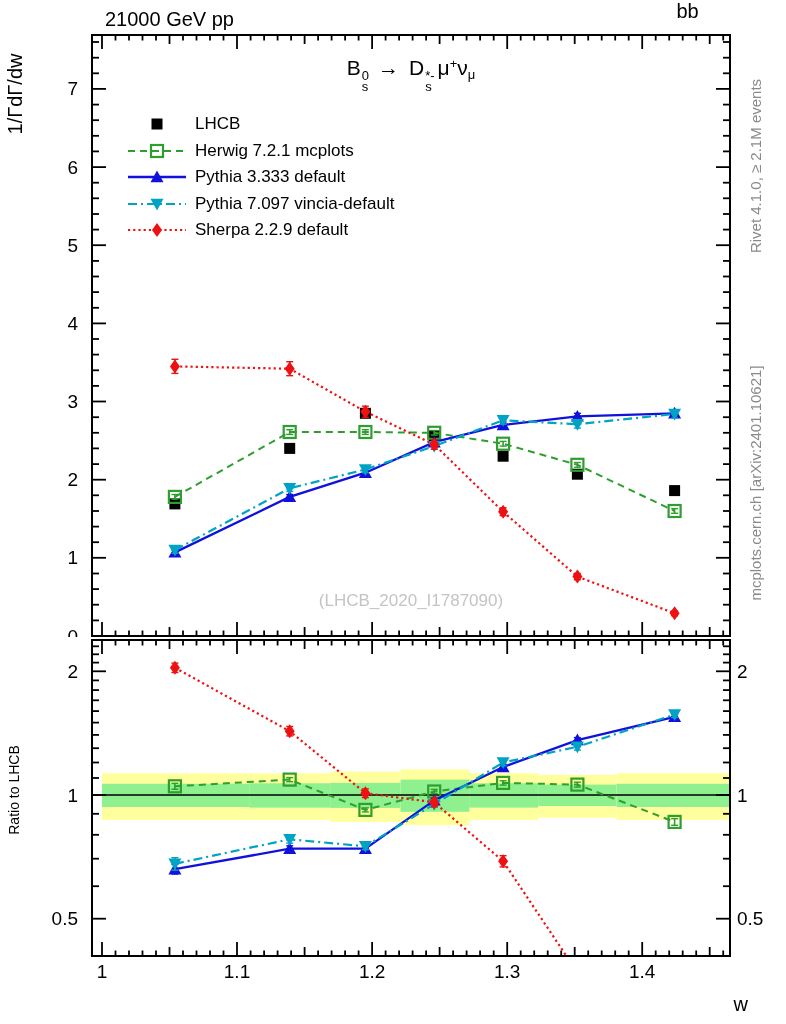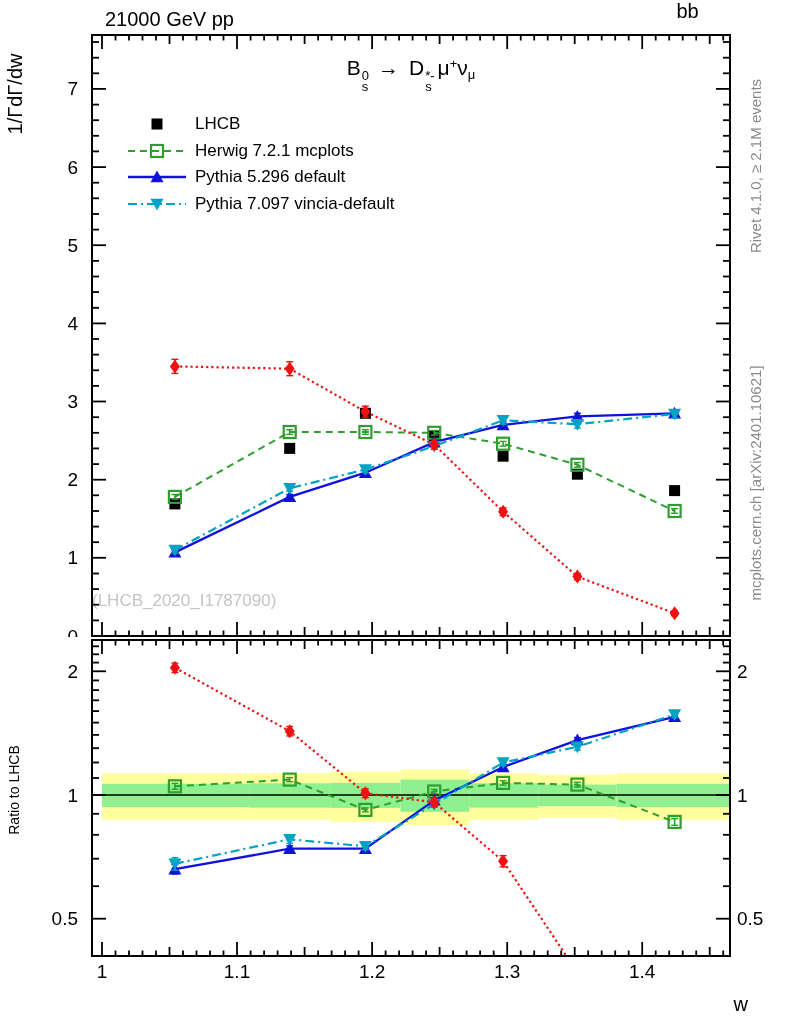--- a/index.html
+++ b/index.html
@@ -54,21 +54,21 @@
   <div class="abs vtext rtitle" style="left:-64px;top:780px;width:160px;height:20px;">
     <span>Ratio to LHCB</span>
   </div>
   <div class="abs vtext gray" style="left:627px;top:156px;width:260px;height:20px;">
     <span>Rivet 4.1.0, ≥ 2.1M events</span>
   </div>
   <div class="abs vtext gray" style="left:597px;top:473px;width:320px;height:20px;">
     <span>mcplots.cern.ch [arXiv:2401.10621]</span>
   </div>
 
-  <div class="abs wm" style="left:92px;top:591px;width:638px;">
+  <div class="abs wm" style="left:92px;top:591px;width:638px;text-align:center;">
     <span>(LHCB_2020_I1787090)</span>
   </div>
 
   <div class="abs xtitle" style="left:600px;top:993px;width:148px;text-align:right;">
     <span>w</span>
   </div>
 
   <svg id="plot" class="abs" style="left:0;top:0;" width="786" height="1024">
       <defs>
  <clipPath id="mclip">
@@ -728,23 +728,30 @@
           <line x1="1" x2="59" y1="9" y2="9" stroke="#2e9e2e" stroke-width="2" stroke-dasharray="7,5"></line>
           <rect x="24" y="3" width="12" height="12" fill="none" stroke="#2e9e2e" stroke-width="2.2"></rect>
         </svg>
         <span class="llabel">Herwig 7.2.1 mcplots</span>
       </div>
       <div class="lrow">
         <svg class="lsample" width="60" height="18">
           <line x1="1" x2="59" y1="9" y2="9" stroke="#1111dd" stroke-width="2.3"></line>
           <path d="M30 2.5 L23.5 14.2 L36.5 14.2 Z" fill="#1111dd"></path>
         </svg>
-        <span class="llabel">Pythia 5.296 default</span>
+        <span class="llabel">Pythia 3.333 default</span>
       </div>
       <div class="lrow">
         <svg class="lsample" width="60" height="18">
           <line x1="1" x2="59" y1="9" y2="9" stroke="#00a3c4" stroke-width="2.2" stroke-dasharray="9,4,2,4"></line>
           <path d="M30 15.5 L23.5 3.8 L36.5 3.8 Z" fill="#00a3c4"></path>
         </svg>
         <span class="llabel">Pythia 7.097 vincia-default</span>
       </div>
+      <div class="lrow">
+        <svg class="lsample" width="60" height="18">
+          <line x1="1" x2="59" y1="9" y2="9" stroke="#ee1111" stroke-width="2.2" stroke-dasharray="2.2,3"></line>
+          <path d="M30 2 L25 9 L30 16 L35 9 Z" fill="#ee1111"></path>
+        </svg>
+        <span class="llabel">Sherpa 2.2.9 default</span>
+      </div>
     </div>
 </div>
 
 </body></html>

